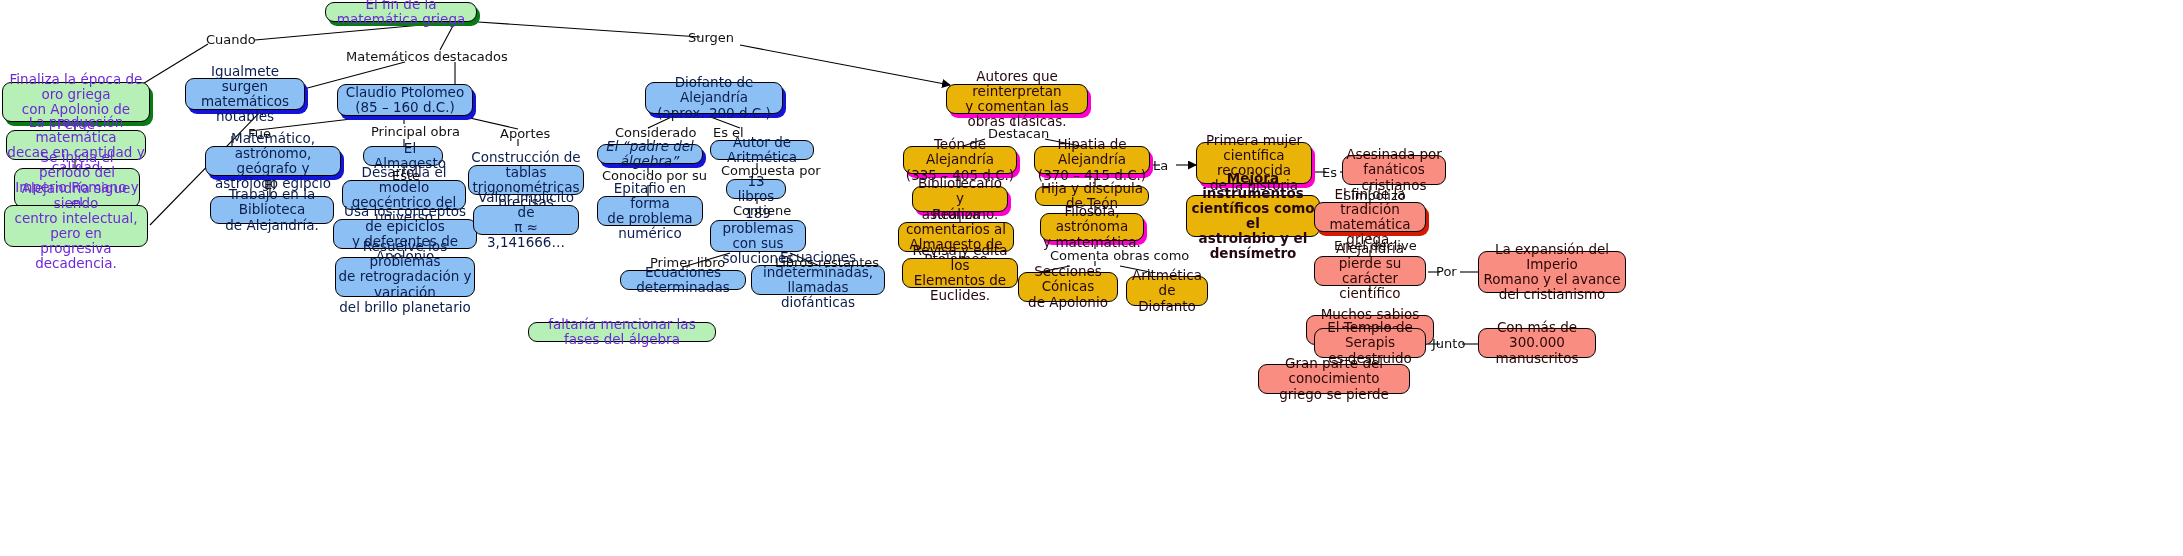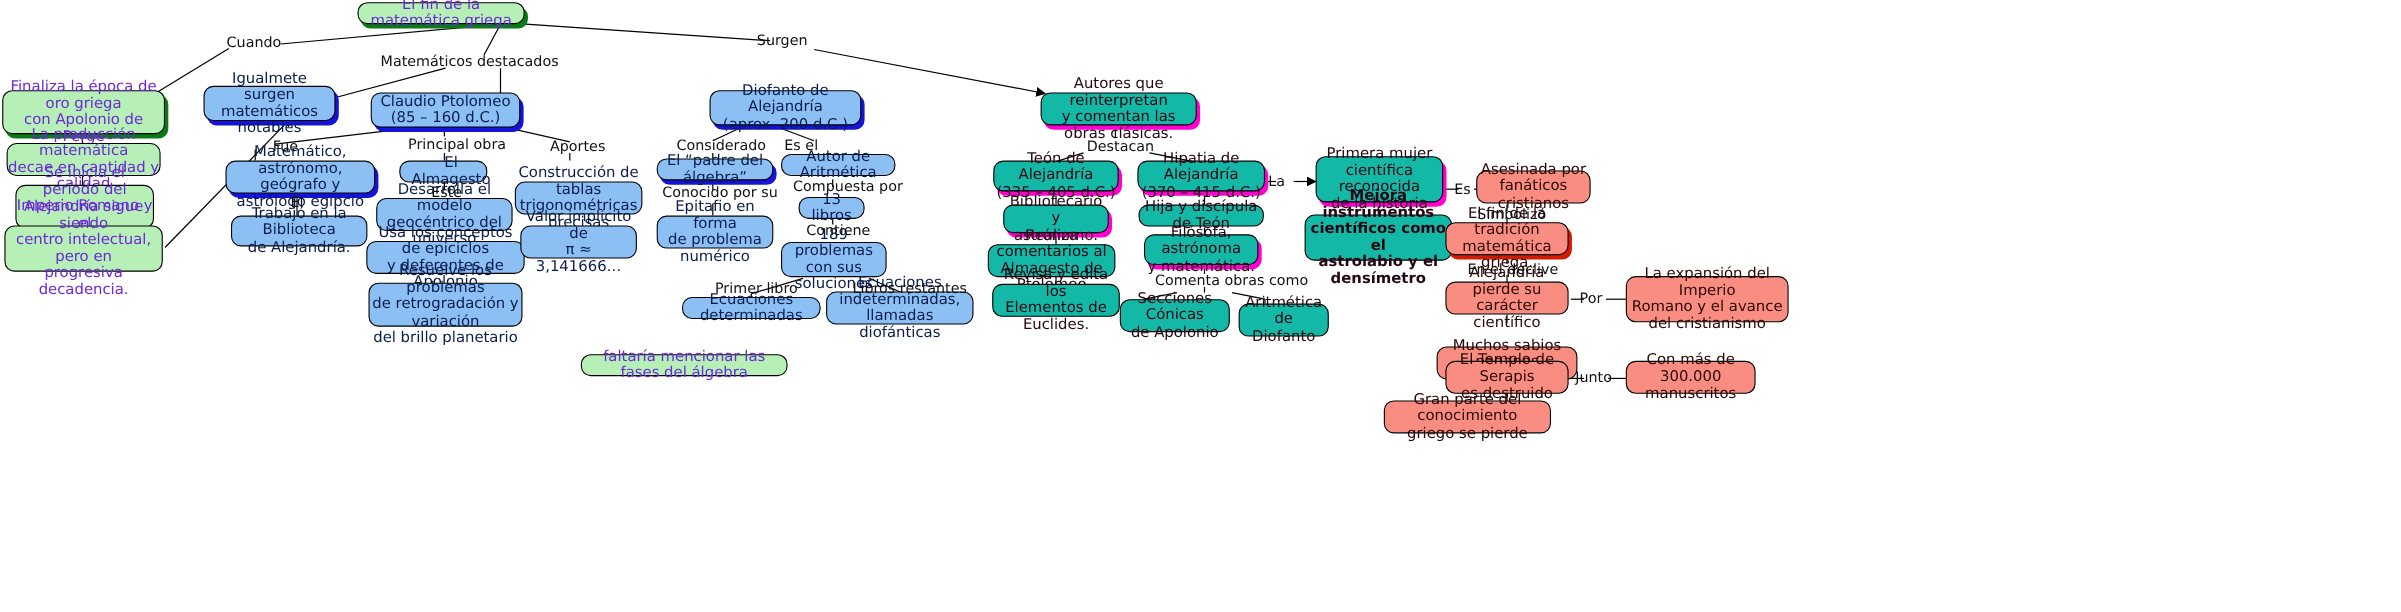--- a/index.html
+++ b/index.html
@@ -7,21 +7,21 @@
        font-family:"DejaVu Sans","Liberation Sans",sans-serif;overflow:hidden;}
   svg#wires{position:absolute;left:0;top:0;width:2183px;height:556px;pointer-events:none;}
   .node{position:absolute;box-sizing:border-box;display:flex;align-items:center;
         justify-content:center;text-align:center;border:1px solid #000;
         border-radius:9px;line-height:1.12;white-space:pre-line;z-index:3;}
   
   .green{background:#b6f0b6;color:#6d28d9;font-size:13.5px;}
   .green.hl{box-shadow:3px 4px 0 0 #0a7a16;border-color:#000;}
   .blue{background:#8cc0f5;color:#0b1d4d;font-size:13.5px;}
   .blue.hl{box-shadow:3px 4px 0 0 #1414d8;}
-  .pink{background:#14b8a6;color:#240713;font-size:13.5px;}
+  .pink{background:#eab308;color:#240713;font-size:13.5px;}
   .pink.hl{box-shadow:3px 4px 0 0 #ff00d0;}
   .salmon{background:#f98d82;color:#2b0703;font-size:13.5px;}
   .salmon.hl{box-shadow:3px 4px 0 0 #d41a00;}
   .linklabel{position:absolute;font-size:13px;color:#111;background:transparent;
              white-space:nowrap;z-index:4;text-align:center;}
 </style>
 </head>
 <body>
 
 <div id="map">
@@ -147,21 +147,21 @@
   <div class="node blue" style="left:335px;top:257px;width:140px;height:40px;">Resuelve los problemas
 de retrogradación y variación
 del brillo planetario</div>
   <div class="node blue" style="left:468px;top:165px;width:116px;height:30px;">Construcción de tablas
 trigonométricas precisas</div>
   <div class="node blue" style="left:473px;top:205px;width:106px;height:30px;">Valor implícito de
 π ≈ 3,141666…</div>
 
   <div class="node blue hl" style="left:645px;top:82px;width:138px;height:32px;">Diofanto de Alejandría
 (aprox. 200 d.C.)</div>
-  <div class="node blue hl" style="left:597px;top:144px;width:106px;height:20px;">El “padre del álgebra”</div>
+  <div class="node blue hl" style="left:597px;top:144px;width:106px;height:20px;font-style:italic;">El “padre del álgebra”</div>
   <div class="node blue" style="left:597px;top:196px;width:106px;height:30px;">Epitafio en forma
 de problema numérico</div>
   <div class="node blue" style="left:710px;top:140px;width:104px;height:20px;">Autor de Aritmética</div>
   <div class="node blue" style="left:726px;top:179px;width:60px;height:20px;">13 libros</div>
   <div class="node blue" style="left:710px;top:220px;width:96px;height:32px;">189 problemas
 con sus soluciones</div>
   <div class="node blue" style="left:620px;top:270px;width:126px;height:20px;">Ecuaciones determinadas</div>
   <div class="node blue" style="left:751px;top:265px;width:134px;height:30px;">Ecuaciones indeterminadas,
 llamadas diofánticas</div>
 

